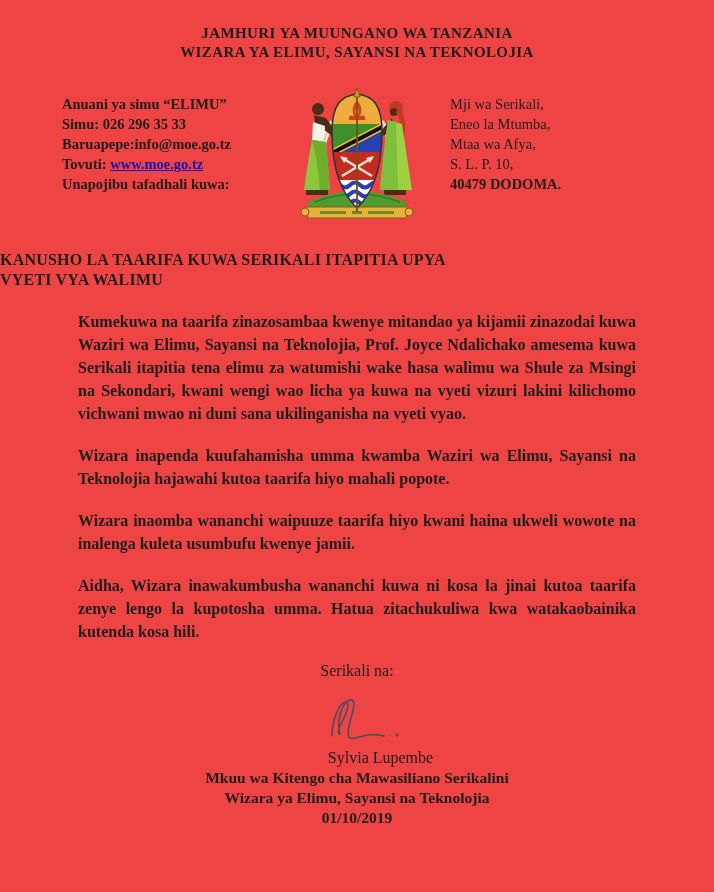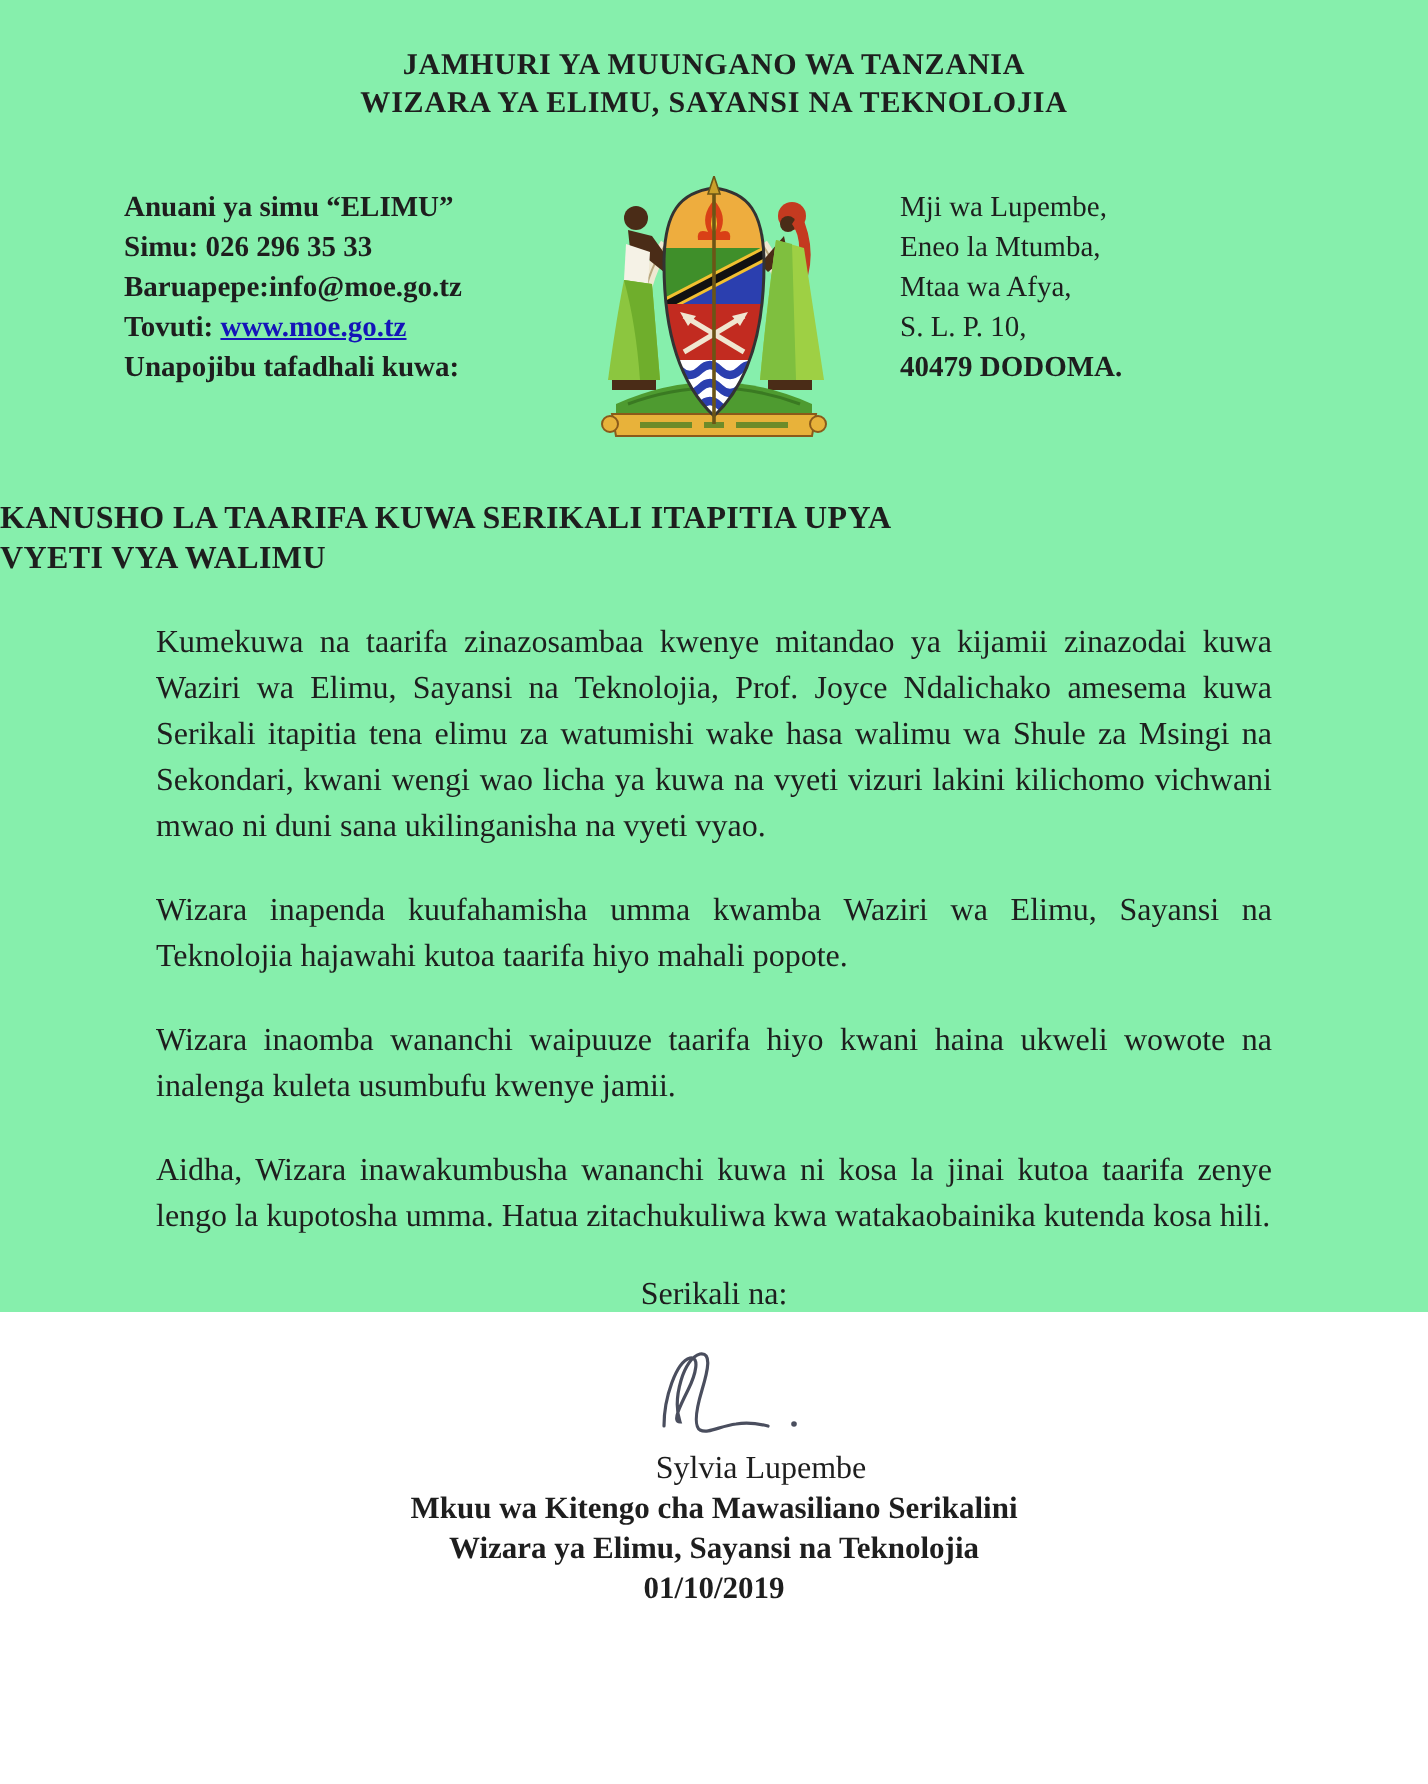--- a/index.html
+++ b/index.html
@@ -1,31 +1,31 @@
 <!DOCTYPE html>
 <html><head>
 <meta charset="utf-8">
 <style>
   * { margin:0; padding:0; box-sizing:border-box; }
   html,body { background:#ffffff; }
   body { width:714px; height:892px; font-family:"Liberation Serif", serif; color:#1e1e1e; overflow:hidden; }
-  .page { width:714px; height:656px; background:#86efac; position:relative; padding-top:24px; }
+  .page { width:714px; height:892px; background:#ef4444; position:relative; padding-top:24px; }
 
   .letterhead { text-align:center; font-weight:bold; font-size:15px; line-height:19px; letter-spacing:.4px; }
 
   .info-row { position:relative; height:132px; margin-top:28px; }
   .contact-block { position:absolute; left:62px; top:4px; font-size:14.5px; font-weight:bold; line-height:20px; white-space:nowrap; }
   .contact-block .link { color:#1414b8; text-decoration:underline; }
   .emblem-wrap { position:absolute; left:292px; top:-2px; width:130px; height:134px; }
   .address-block { position:absolute; left:450px; top:4px; font-size:14.5px; font-weight:normal; line-height:20px; white-space:nowrap; }
   .address-block .bold { font-weight:bold; }
 
   .doc-title { text-align:left; font-weight:bold; font-size:16px; line-height:20px; margin-top:28px; letter-spacing:.2px; }
 
-  .body-text { margin:20px 78px 0 78px; font-size:16px; line-height:23px; }
+  .body-text { margin:20px 78px 0 78px; font-size:16px; line-height:23px;font-weight:bold; }
   .body-text p { text-align:justify; margin-bottom:19px; }
 
   .issued { text-align:center; font-size:16px; margin-top:16px; }
 
   .signature-block { text-align:center; margin-top:14px; }
   .signature-block svg { display:block; margin:0 auto; }
   .sig-name { font-size:16px; line-height:20px; margin-top:2px;margin-left:47px; }
   .sig-bold { font-size:15.5px; font-weight:bold; line-height:20px; }
 </style>
 </head>
@@ -106,21 +106,21 @@
           <path d="M38,115 Q43,110 48,115 T58,115 T68,115 T78,115 T88,115 T94,115" stroke="#2b3faf" stroke-width="4" fill="none"></path>
         </g>
         <path d="M65,6 C82,8 90,18 90,44 C90,78 82,104 65,120 C48,104 40,78 40,44 C40,18 48,8 65,6 Z" fill="none" stroke="#333333" stroke-width="1.5"></path>
 
         <line x1="65" y1="2" x2="65" y2="124" stroke="#6b5516" stroke-width="1.8"></line>
         <path d="M65,0 L62,9 L68,9 Z" fill="#caa02a" stroke="#6b5516" stroke-width=".8"></path>
       </svg>
     </div>
 
     <div class="address-block">
-      <div>Mji wa Lupembe,</div>
+      <div>Mji wa Serikali,</div>
       <div>Eneo la Mtumba,</div>
       <div>Mtaa wa Afya,</div>
       <div>S. L. P. 10,</div>
       <div class="bold">40479 DODOMA.</div>
     </div>
   </div>
 
   <div class="doc-title">
     <div>KANUSHO LA TAARIFA KUWA SERIKALI ITAPITIA UPYA</div>
     <div>VYETI VYA WALIMU</div>

